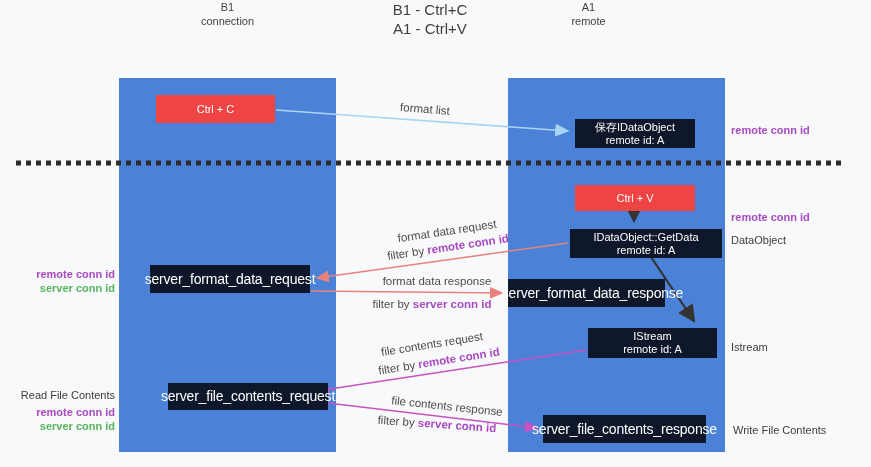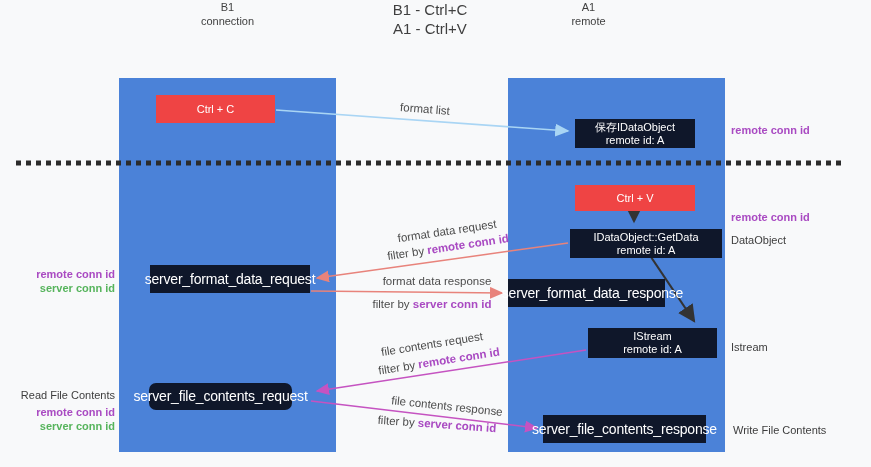--- a/index.html
+++ b/index.html
@@ -113,21 +113,21 @@
 
   <div class="box orange" style="left:508px;top:279px;width:157px;height:28px;padding-left:12px;">
     <span class="tight">server_format_data_response</span>
   </div>
 
   <div class="box orange" style="left:588px;top:328px;width:129px;height:30px;">
     <span>IStream</span>
     <span>remote id: A</span>
   </div>
 
-  <div class="box orange" style="left:149px;top:383px;width:143px;height:27px;border-radius:7px;">
+  <div class="box orange" style="left:168px;top:383px;width:160px;height:27px;">
     <span class="tight">server_file_contents_request</span>
   </div>
 
   <div class="box orange" style="left:543px;top:415px;width:163px;height:28px;">
     <span class="tight">server_file_contents_response</span>
   </div>
 
   <div class="side-label purple" style="left:731px;top:124px;">remote conn id</div>
   <div class="side-label purple" style="left:731px;top:211px;">remote conn id</div>
   <div class="side-label" style="left:731px;top:234px;">DataObject</div>

